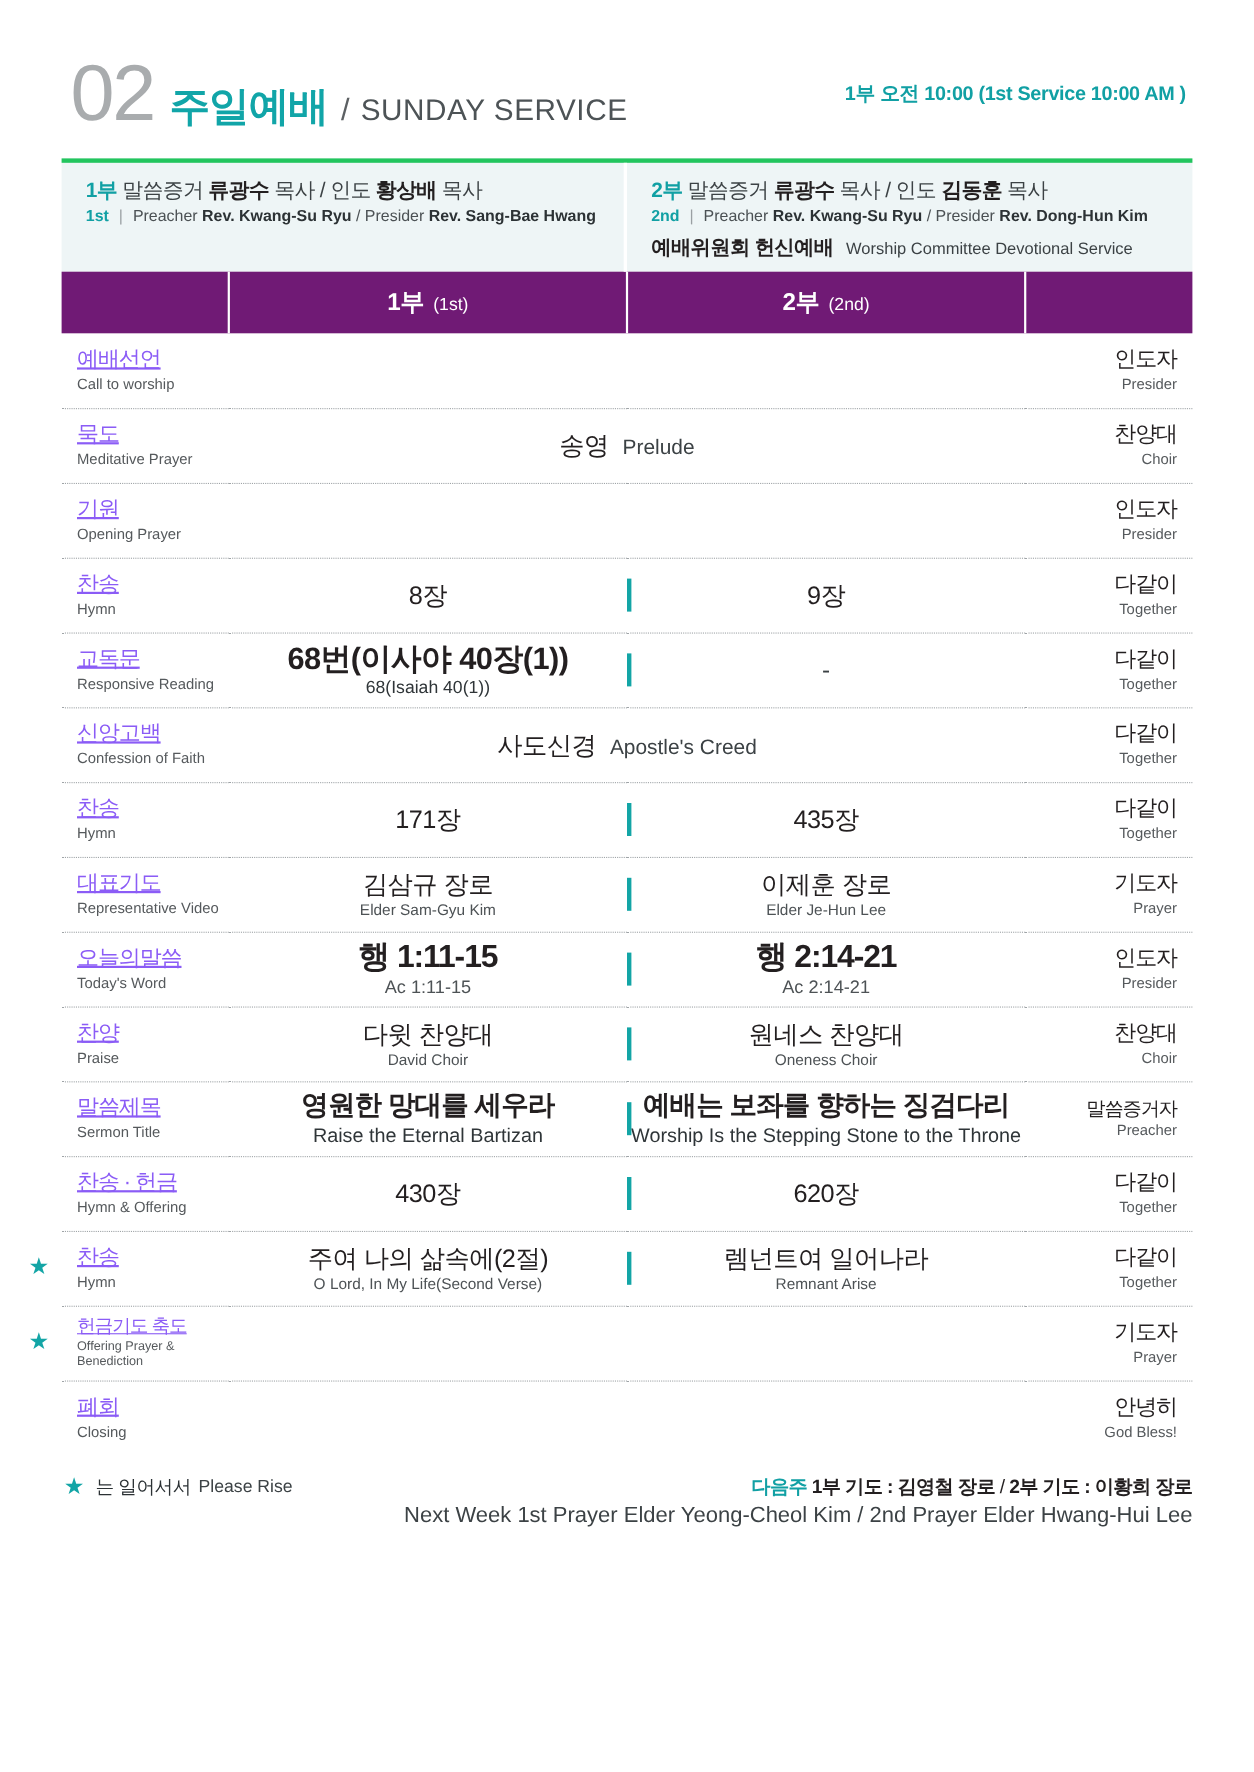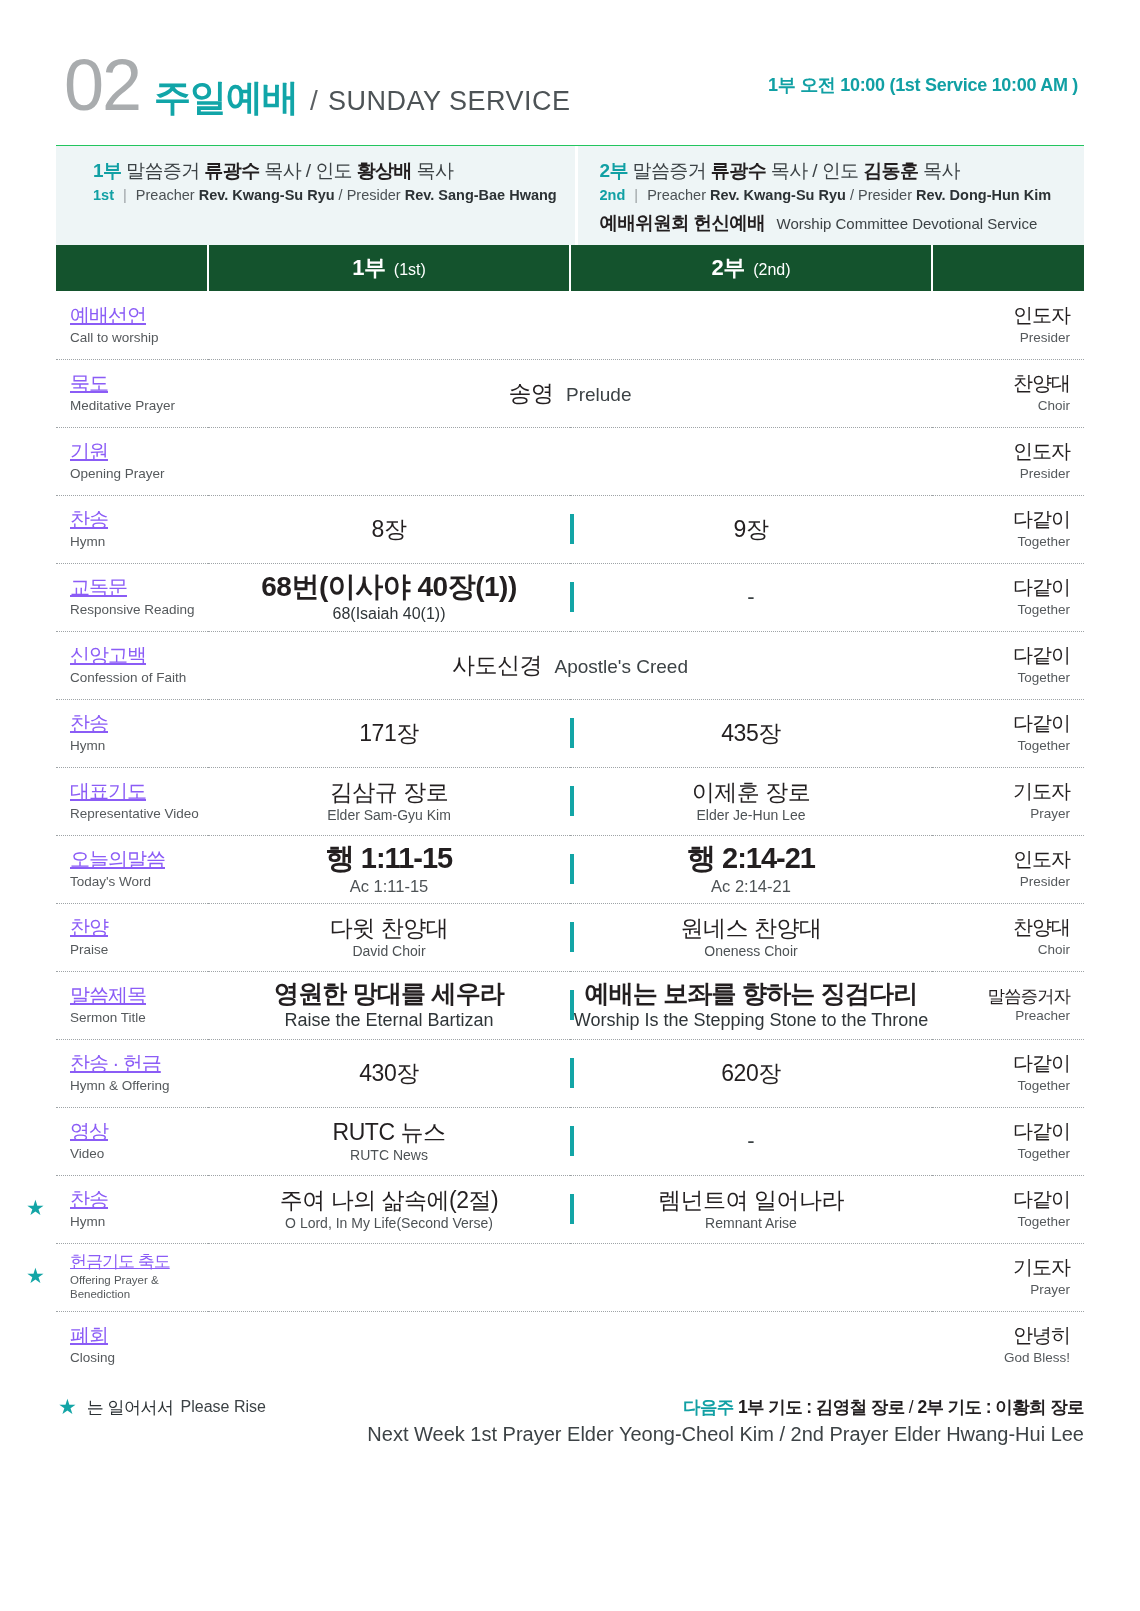--- a/index.html
+++ b/index.html
@@ -59,22 +59,21 @@
     line-height: 1.5;
   }
   .times div { font-size: 18px; color: #11a0a4; font-weight: bold; letter-spacing: -0.3px;}
   .times .en { font-weight: bold; }
 
   
   .infobox {
     margin-top: 22px;
     display: flex;
     background: #eef5f6;
-    border-top: 1px solid #22c55e;
-    padding-left: 15px;
+    border-top: 4px solid #22c55e;
   }
   .infobox .col {
     padding: 12px 16px 10px 22px;
   }
   .infobox .col.left { width: 50%; border-right: 3px solid #ffffff; }
   .infobox .col.right { width: 50%; }
   .line-ko { font-size: 19px; letter-spacing: -0.6px; white-space: nowrap; }
   .line-ko .pt { color: #11a0a4; font-weight: bold; }
   .line-ko .nm { font-weight: bold; color: #231f20; }
   .line-ko .lbl { color: #3c4245; }
@@ -95,23 +94,23 @@
   .verse .ko { font-size: 16.5px; font-weight: bold; letter-spacing: -0.7px; color: #231f20;}
   .verse .en { font-size: 13.5px; color: #55595c; margin-left: 8px; }
 
   
   table.order {
     width: 100%;
     border-collapse: collapse;
     table-layout: fixed;
   }
   table.order thead th {
-    background: #14532d;
+    background: #701a75;
     color: #ffffff;
-    height: 46px;
+    height: 56px;
     font-weight: normal;
     vertical-align: middle;
   }
   th.c-name { width: 152px; border-right: 2px solid #ffffff; }
   th.c-first { width: 362px; border-right: 2px solid #ffffff; }
   th.c-second { width: 362px; border-right: 2px solid #ffffff; }
   th.c-who { width: 152px; }
   .th-ko { font-size: 22px; font-weight: bold; letter-spacing: -0.5px; }
   .th-en { font-size: 16px; font-weight: normal; margin-left: 4px; }
 
@@ -524,41 +523,20 @@
           <span class="ko">620장</span>
         </td>
         <td>
           <div class="cell-who">
             <span class="ko">다같이</span>
             <span class="en">Together</span>
           </div>
         </td>
       </tr>
 
-      <tr>
-        <td class="namecell">
-          <div class="cell-name">
-            <span class="ko">영상</span>
-            <span class="en">Video</span>
-          </div>
-        </td>
-        <td class="cell-mid">
-          <span class="ko">RUTC 뉴스</span>
-          <span class="en">RUTC News</span>
-        </td>
-        <td class="cell-mid divider-left">
-          <span class="dash">-</span>
-        </td>
-        <td>
-          <div class="cell-who">
-            <span class="ko">다같이</span>
-            <span class="en">Together</span>
-          </div>
-        </td>
-      </tr>
 
       <tr>
         <td class="namecell">
           <span class="star">★</span>
           <div class="cell-name">
             <span class="ko">찬송</span>
             <span class="en">Hymn</span>
           </div>
         </td>
         <td class="cell-mid">

